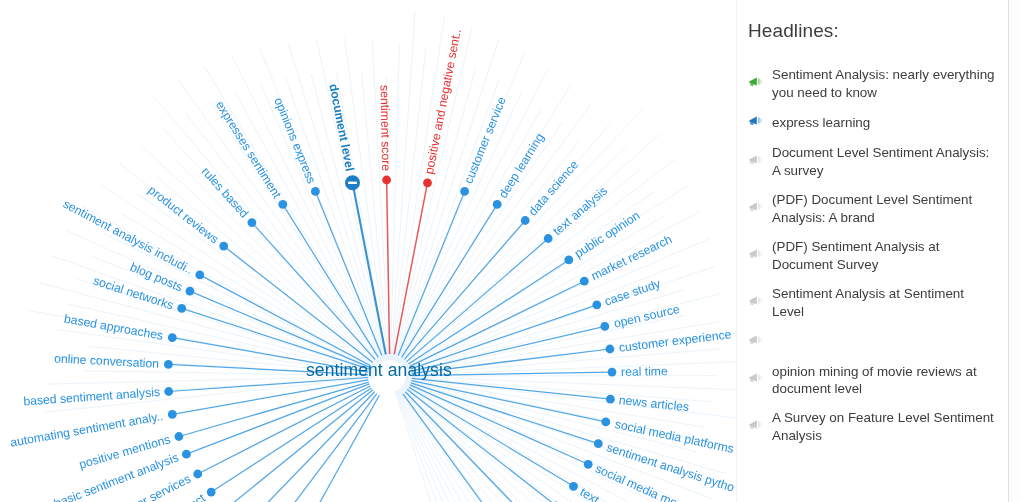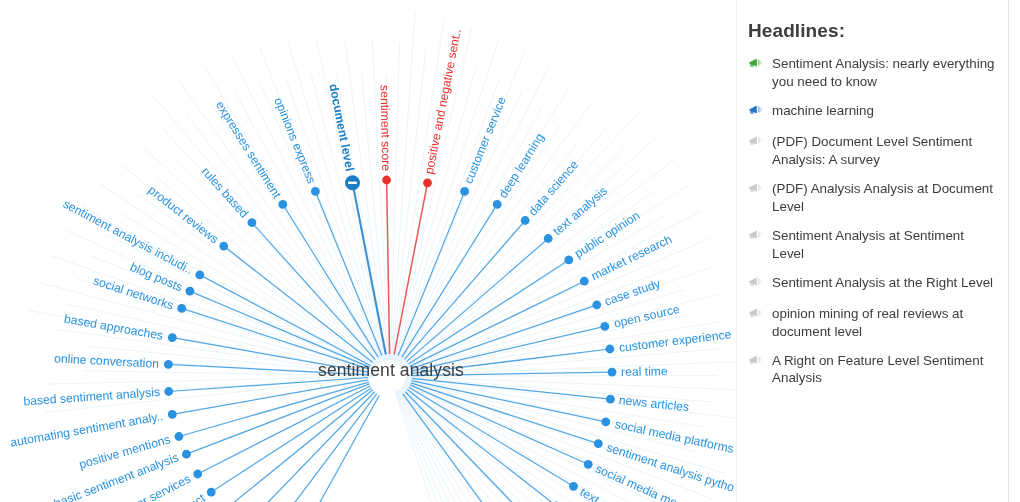--- a/index.html
+++ b/index.html
@@ -12,21 +12,21 @@
 
   
   #graph-pane{
     position:absolute;left:0;top:0;width:736px;height:502px;
     overflow:hidden;background:#fff;
   }
   #graph-svg{position:absolute;left:0;top:0;}
 
   .hub-label{
     position:absolute;left:306px;top:360px;width:170px;
-    text-align:center;font-size:17.5px;color:#404040;
+    text-align:left;font-size:17.5px;color:#0369a1;
     letter-spacing:.1px;white-space:nowrap;
     z-index:5;
   }
 
   .node-label{
     position:absolute;white-space:nowrap;
     font-size:12.2px;color:#2a92e0;
     transform-origin:0 50%;
     line-height:1;
   }
@@ -34,25 +34,25 @@
   .node-label.active{color:#1b7ec4;font-weight:bold;}
   .node-label.flip{transform-origin:100% 50%;}
 
   
   #sidebar{
     position:absolute;left:736px;top:0;width:284px;height:502px;
     background:#fff;overflow:hidden;
   }
   #sidebar-inner{padding:14px 22px 10px 12px;}
   #headlines-title{
-    font-size:19px;font-weight:bold;color:#3d3d3d;
-    margin:6px 0 13px 0;letter-spacing:.1px;
+    font-size:19px;font-weight:normal;color:#3d3d3d;
+    margin:6px 0 24px 0;letter-spacing:.1px;
   }
   .headline-row{
-    display:flex;align-items:flex-start;gap:9px;margin-bottom:11px;
+    display:flex;align-items:center;gap:9px;margin-bottom:11px;
   }
   .mega-icon{flex:0 0 auto;margin-top:2px;}
   .headline-text{
     font-size:13.4px;line-height:1.34;color:#3d3d3d;
     max-width:228px;
   }
   .divider-v{
     position:absolute;left:1008px;top:0;width:1px;height:502px;
     background:#e3e3e3;
   }
@@ -323,75 +323,83 @@
               </svg></span>
             <span class="headline-text">Sentiment Analysis: nearly everything you need to know</span>
           </div>
           <div class="headline-row">
             <span class="mega-icon"><svg width="15" height="14" viewBox="0 0 15 14">
                 <path d="M1.2 5.4 L8.8 1.6 L8.8 9.4 L1.2 6.6 Z" fill="#2277c4"></path>
                 <path d="M2.2 6.2 L5.4 7.4 L5.4 10.3 L2.2 9.4 Z" fill="#2277c4" opacity="0.75"></path>
                 <rect x="10.1" y="2.5" width="1.5" height="6" fill="#2277c4" opacity="0.55"></rect>
                 <rect x="12.4" y="3.6" width="1.2" height="4" fill="#2277c4" opacity="0.35"></rect>
               </svg></span>
-            <span class="headline-text">machine learning</span>
-          </div>
-          <div class="headline-row">
-            <span class="mega-icon"><svg width="15" height="14" viewBox="0 0 15 14">
-                <path d="M1.2 5.4 L8.8 1.6 L8.8 9.4 L1.2 6.6 Z" fill="#c9c9c9"></path>
-                <path d="M2.2 6.2 L5.4 7.4 L5.4 10.3 L2.2 9.4 Z" fill="#c9c9c9" opacity="0.75"></path>
-                <rect x="10.1" y="2.5" width="1.5" height="6" fill="#c9c9c9" opacity="0.55"></rect>
-                <rect x="12.4" y="3.6" width="1.2" height="4" fill="#c9c9c9" opacity="0.35"></rect>
-              </svg></span>
-            <span class="headline-text">(PDF) Document Level Sentiment Analysis: A survey</span>
-          </div>
-          <div class="headline-row">
-            <span class="mega-icon"><svg width="15" height="14" viewBox="0 0 15 14">
-                <path d="M1.2 5.4 L8.8 1.6 L8.8 9.4 L1.2 6.6 Z" fill="#c9c9c9"></path>
-                <path d="M2.2 6.2 L5.4 7.4 L5.4 10.3 L2.2 9.4 Z" fill="#c9c9c9" opacity="0.75"></path>
-                <rect x="10.1" y="2.5" width="1.5" height="6" fill="#c9c9c9" opacity="0.55"></rect>
-                <rect x="12.4" y="3.6" width="1.2" height="4" fill="#c9c9c9" opacity="0.35"></rect>
-              </svg></span>
-            <span class="headline-text">(PDF) Analysis Analysis at Document Level</span>
+            <span class="headline-text">express learning</span>
+          </div>
+          <div class="headline-row">
+            <span class="mega-icon"><svg width="15" height="14" viewBox="0 0 15 14">
+                <path d="M1.2 5.4 L8.8 1.6 L8.8 9.4 L1.2 6.6 Z" fill="#c9c9c9"></path>
+                <path d="M2.2 6.2 L5.4 7.4 L5.4 10.3 L2.2 9.4 Z" fill="#c9c9c9" opacity="0.75"></path>
+                <rect x="10.1" y="2.5" width="1.5" height="6" fill="#c9c9c9" opacity="0.55"></rect>
+                <rect x="12.4" y="3.6" width="1.2" height="4" fill="#c9c9c9" opacity="0.35"></rect>
+              </svg></span>
+            <span class="headline-text">Document Level Sentiment Analysis: A survey</span>
+          </div>
+          <div class="headline-row">
+            <span class="mega-icon"><svg width="15" height="14" viewBox="0 0 15 14">
+                <path d="M1.2 5.4 L8.8 1.6 L8.8 9.4 L1.2 6.6 Z" fill="#c9c9c9"></path>
+                <path d="M2.2 6.2 L5.4 7.4 L5.4 10.3 L2.2 9.4 Z" fill="#c9c9c9" opacity="0.75"></path>
+                <rect x="10.1" y="2.5" width="1.5" height="6" fill="#c9c9c9" opacity="0.55"></rect>
+                <rect x="12.4" y="3.6" width="1.2" height="4" fill="#c9c9c9" opacity="0.35"></rect>
+              </svg></span>
+            <span class="headline-text">(PDF) Document Level Sentiment Analysis: A brand</span>
+          </div>
+          <div class="headline-row">
+            <span class="mega-icon"><svg width="15" height="14" viewBox="0 0 15 14">
+                <path d="M1.2 5.4 L8.8 1.6 L8.8 9.4 L1.2 6.6 Z" fill="#c9c9c9"></path>
+                <path d="M2.2 6.2 L5.4 7.4 L5.4 10.3 L2.2 9.4 Z" fill="#c9c9c9" opacity="0.75"></path>
+                <rect x="10.1" y="2.5" width="1.5" height="6" fill="#c9c9c9" opacity="0.55"></rect>
+                <rect x="12.4" y="3.6" width="1.2" height="4" fill="#c9c9c9" opacity="0.35"></rect>
+              </svg></span>
+            <span class="headline-text">(PDF) Sentiment Analysis at Document Survey</span>
           </div>
           <div class="headline-row">
             <span class="mega-icon"><svg width="15" height="14" viewBox="0 0 15 14">
                 <path d="M1.2 5.4 L8.8 1.6 L8.8 9.4 L1.2 6.6 Z" fill="#c9c9c9"></path>
                 <path d="M2.2 6.2 L5.4 7.4 L5.4 10.3 L2.2 9.4 Z" fill="#c9c9c9" opacity="0.75"></path>
                 <rect x="10.1" y="2.5" width="1.5" height="6" fill="#c9c9c9" opacity="0.55"></rect>
                 <rect x="12.4" y="3.6" width="1.2" height="4" fill="#c9c9c9" opacity="0.35"></rect>
               </svg></span>
             <span class="headline-text">Sentiment Analysis at Sentiment Level</span>
           </div>
           <div class="headline-row">
             <span class="mega-icon"><svg width="15" height="14" viewBox="0 0 15 14">
                 <path d="M1.2 5.4 L8.8 1.6 L8.8 9.4 L1.2 6.6 Z" fill="#c9c9c9"></path>
                 <path d="M2.2 6.2 L5.4 7.4 L5.4 10.3 L2.2 9.4 Z" fill="#c9c9c9" opacity="0.75"></path>
                 <rect x="10.1" y="2.5" width="1.5" height="6" fill="#c9c9c9" opacity="0.55"></rect>
                 <rect x="12.4" y="3.6" width="1.2" height="4" fill="#c9c9c9" opacity="0.35"></rect>
               </svg></span>
-            <span class="headline-text">Sentiment Analysis at the Right Level</span>
-          </div>
-          <div class="headline-row">
-            <span class="mega-icon"><svg width="15" height="14" viewBox="0 0 15 14">
-                <path d="M1.2 5.4 L8.8 1.6 L8.8 9.4 L1.2 6.6 Z" fill="#c9c9c9"></path>
-                <path d="M2.2 6.2 L5.4 7.4 L5.4 10.3 L2.2 9.4 Z" fill="#c9c9c9" opacity="0.75"></path>
-                <rect x="10.1" y="2.5" width="1.5" height="6" fill="#c9c9c9" opacity="0.55"></rect>
-                <rect x="12.4" y="3.6" width="1.2" height="4" fill="#c9c9c9" opacity="0.35"></rect>
-              </svg></span>
-            <span class="headline-text">opinion mining of real reviews at document level</span>
-          </div>
-          <div class="headline-row">
-            <span class="mega-icon"><svg width="15" height="14" viewBox="0 0 15 14">
-                <path d="M1.2 5.4 L8.8 1.6 L8.8 9.4 L1.2 6.6 Z" fill="#c9c9c9"></path>
-                <path d="M2.2 6.2 L5.4 7.4 L5.4 10.3 L2.2 9.4 Z" fill="#c9c9c9" opacity="0.75"></path>
-                <rect x="10.1" y="2.5" width="1.5" height="6" fill="#c9c9c9" opacity="0.55"></rect>
-                <rect x="12.4" y="3.6" width="1.2" height="4" fill="#c9c9c9" opacity="0.35"></rect>
-              </svg></span>
-            <span class="headline-text">A Right on Feature Level Sentiment Analysis</span>
+          </div>
+          <div class="headline-row">
+            <span class="mega-icon"><svg width="15" height="14" viewBox="0 0 15 14">
+                <path d="M1.2 5.4 L8.8 1.6 L8.8 9.4 L1.2 6.6 Z" fill="#c9c9c9"></path>
+                <path d="M2.2 6.2 L5.4 7.4 L5.4 10.3 L2.2 9.4 Z" fill="#c9c9c9" opacity="0.75"></path>
+                <rect x="10.1" y="2.5" width="1.5" height="6" fill="#c9c9c9" opacity="0.55"></rect>
+                <rect x="12.4" y="3.6" width="1.2" height="4" fill="#c9c9c9" opacity="0.35"></rect>
+              </svg></span>
+            <span class="headline-text">opinion mining of movie reviews at document level</span>
+          </div>
+          <div class="headline-row">
+            <span class="mega-icon"><svg width="15" height="14" viewBox="0 0 15 14">
+                <path d="M1.2 5.4 L8.8 1.6 L8.8 9.4 L1.2 6.6 Z" fill="#c9c9c9"></path>
+                <path d="M2.2 6.2 L5.4 7.4 L5.4 10.3 L2.2 9.4 Z" fill="#c9c9c9" opacity="0.75"></path>
+                <rect x="10.1" y="2.5" width="1.5" height="6" fill="#c9c9c9" opacity="0.55"></rect>
+                <rect x="12.4" y="3.6" width="1.2" height="4" fill="#c9c9c9" opacity="0.35"></rect>
+              </svg></span>
+            <span class="headline-text">A Survey on Feature Level Sentiment Analysis</span>
           </div>
         </div>
     </div>
   </div>
 
   <div class="scroll-track">
     
   </div>
   <div class="divider-v"></div>
 </div>

